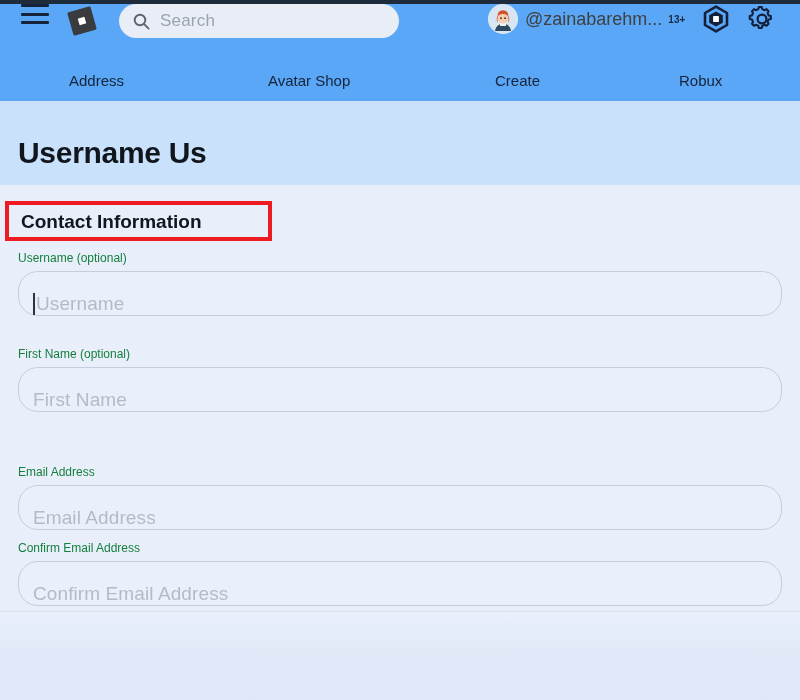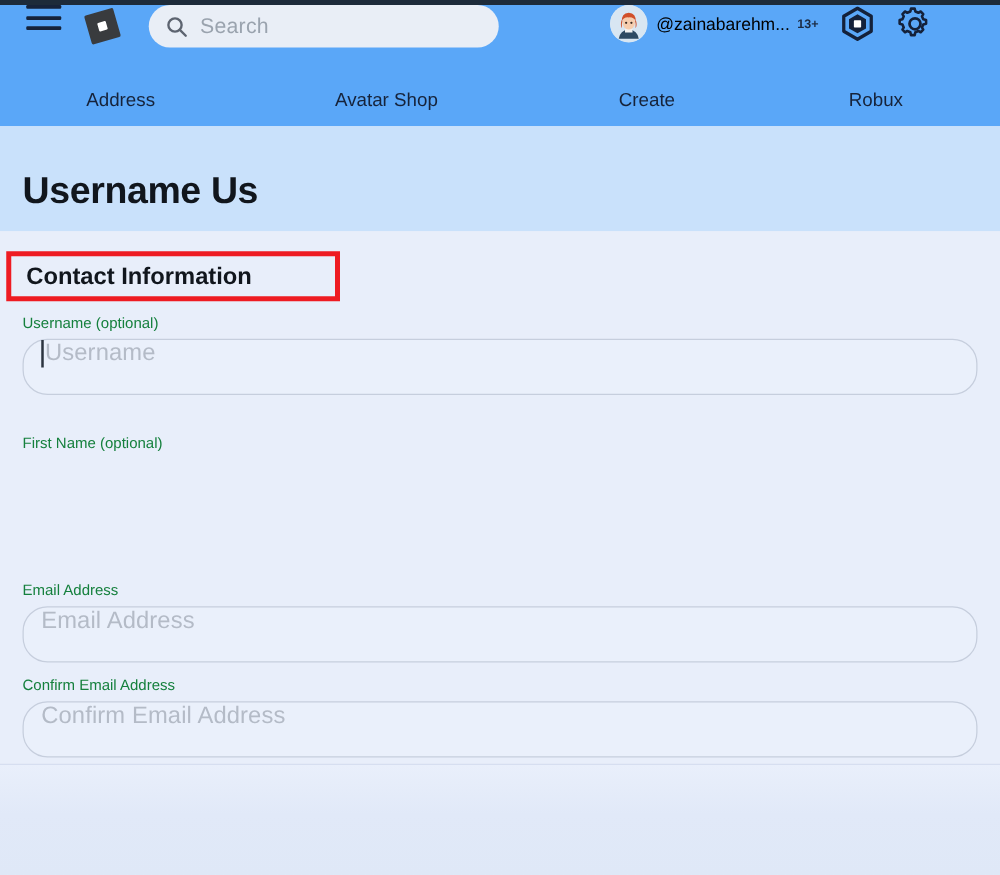--- a/index.html
+++ b/index.html
@@ -73,22 +73,22 @@
   .avatar {
     width: 30px; height: 30px;
     border-radius: 50%;
     overflow: hidden;
     flex: 0 0 auto;
     background: #cfe3f5;
     display: block;
   }
   .username {
     margin-left: 7px;
-    font-size: 14px;
-    color: #000000;
+    font-size: 18px;
+    color: #404040;
     white-space: nowrap;
     font-weight: 500;
   }
   .age-badge {
     margin-left: 6px;
     font-size: 10px;
     color: #1b2b44;
     font-weight: 700;
   }
   .robux-icon { margin-left: 17px; width: 28px; height: 28px; }
@@ -162,21 +162,21 @@
     font-size: 12px;
     color: #15803d;
     margin-bottom: 6px;
     display: block;
   }
   .field-input {
     width: 764px; height: 45px;
     background: #eaf0fb;
     border: 1px solid #c6cedd;
     border-radius: 20px;
-    display: flex; align-items: flex-start;
+    display: flex; align-items: flex-end;
     padding: 0 14px;
     cursor: text;
   }
   .field-input .ph {
     font-size: 19px;
     color: #b4bbc7;
     letter-spacing: 0.1px;
   }
   .caret {
     display: inline-block;
@@ -279,20 +279,23 @@
   <div class="field" style="top:251px">
     <span class="field-label">Username (optional)</span>
     <div class="field-input">
       <span class="caret"></span>
       <span class="ph">Username</span>
     </div>
   </div>
 
   <div class="field" style="top:347px">
     <span class="field-label">First Name (optional)</span>
+    <div class="field-input">
+      <span class="ph">First Name</span>
+    </div>
   </div>
 
   <div class="field" style="top:465px">
     <span class="field-label">Email Address</span>
     <div class="field-input">
       <span class="ph">Email Address</span>
     </div>
   </div>
 
   <div class="field" style="top:541px">

